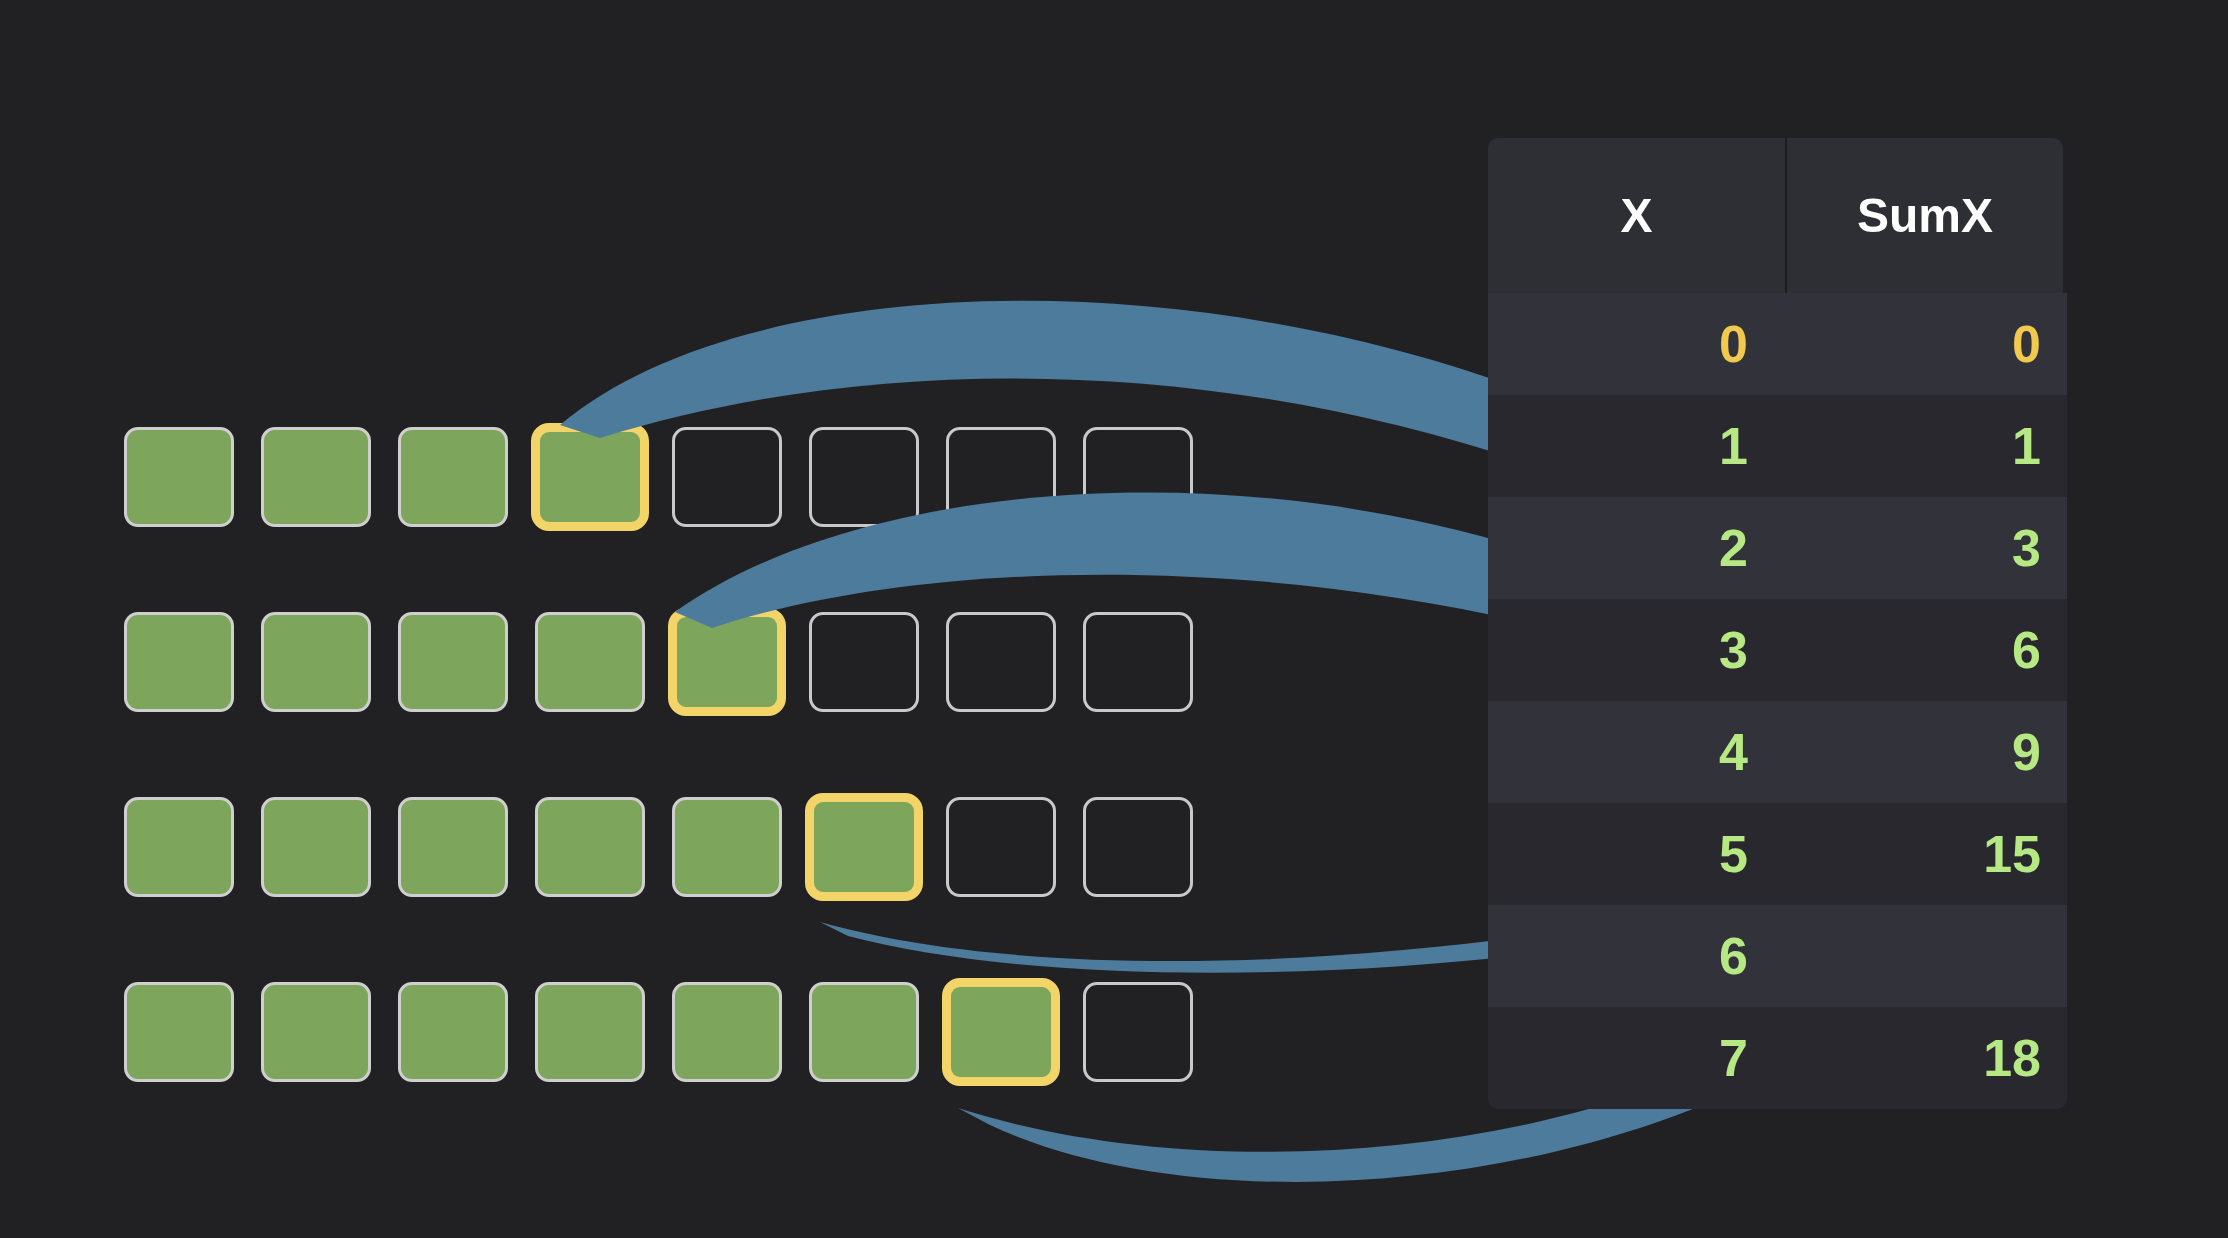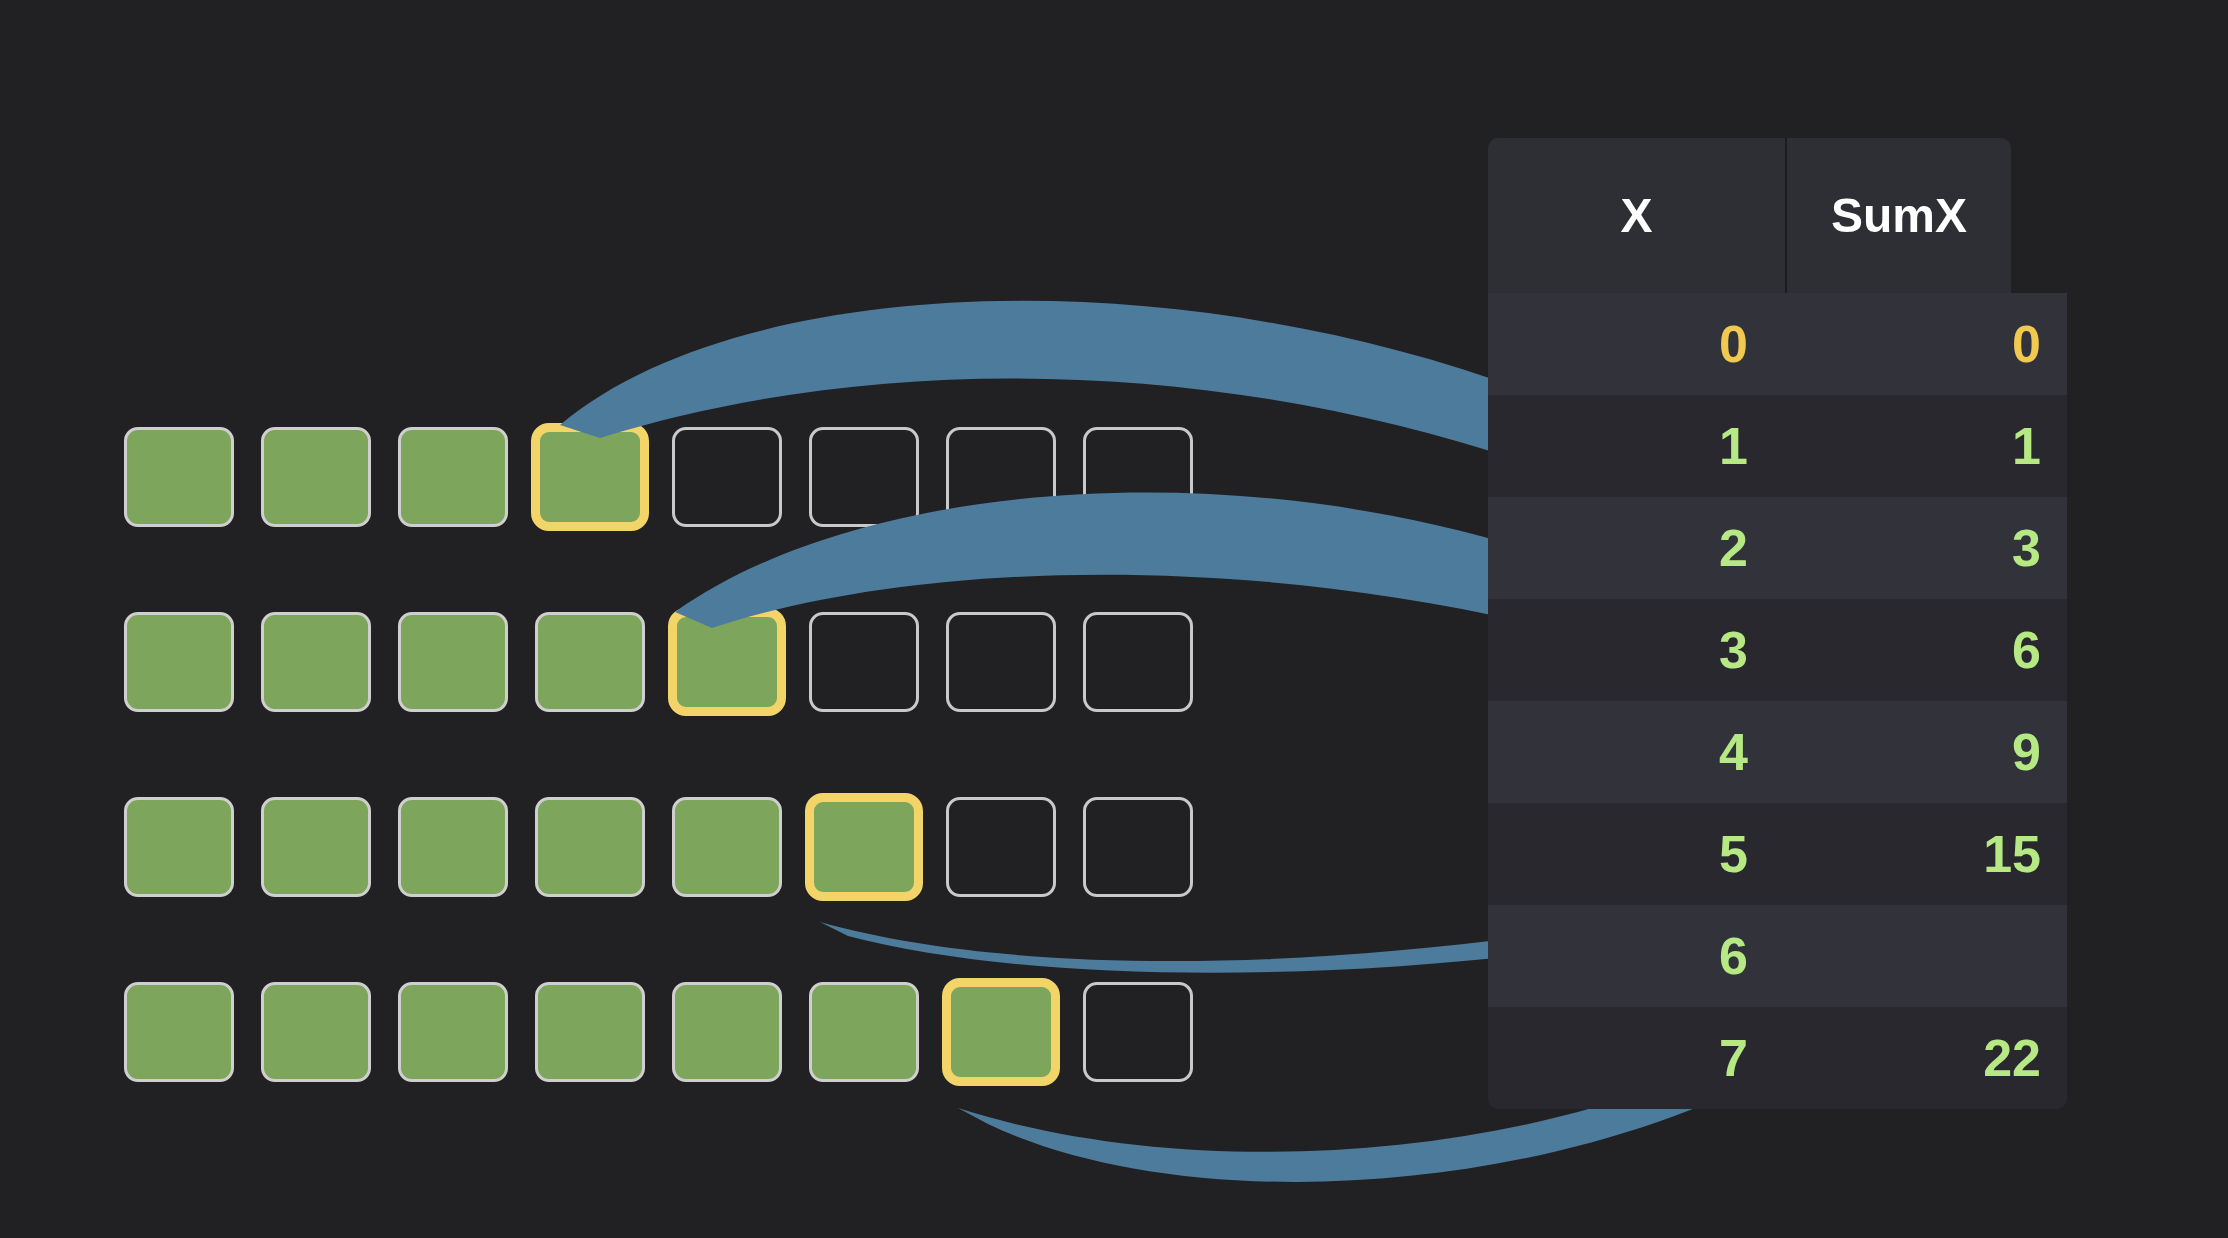--- a/index.html
+++ b/index.html
@@ -80,21 +80,21 @@
     align-items: center;
     justify-content: center;
     box-sizing: border-box;
   }
   .th.col-x {
     width: 299px;
     border-top-left-radius: 10px;
     border-right: 2px solid #1d1d20;
   }
   .th.col-sum {
-    width: 224px;
+    width: 276px;
     border-top-right-radius: 10px;
   }
   .tbody {
     position: relative;
     border-bottom-left-radius: 10px;
     border-bottom-right-radius: 10px;
     overflow: hidden;
   }
   .trow {
     display: flex;
@@ -209,18 +209,18 @@
         </div>
         <div class="trow odd">
           <div class="td col-x v-green">5</div>
           <div class="td col-sum v-green">15</div>
         </div>
         <div class="trow even">
           <div class="td col-x v-green">6</div>
         </div>
         <div class="trow odd">
           <div class="td col-x v-green">7</div>
-          <div class="td col-sum v-green">22</div>
+          <div class="td col-sum v-green">18</div>
         </div>
       </div>
   </div>
 
 </div>
 
 </body></html>

